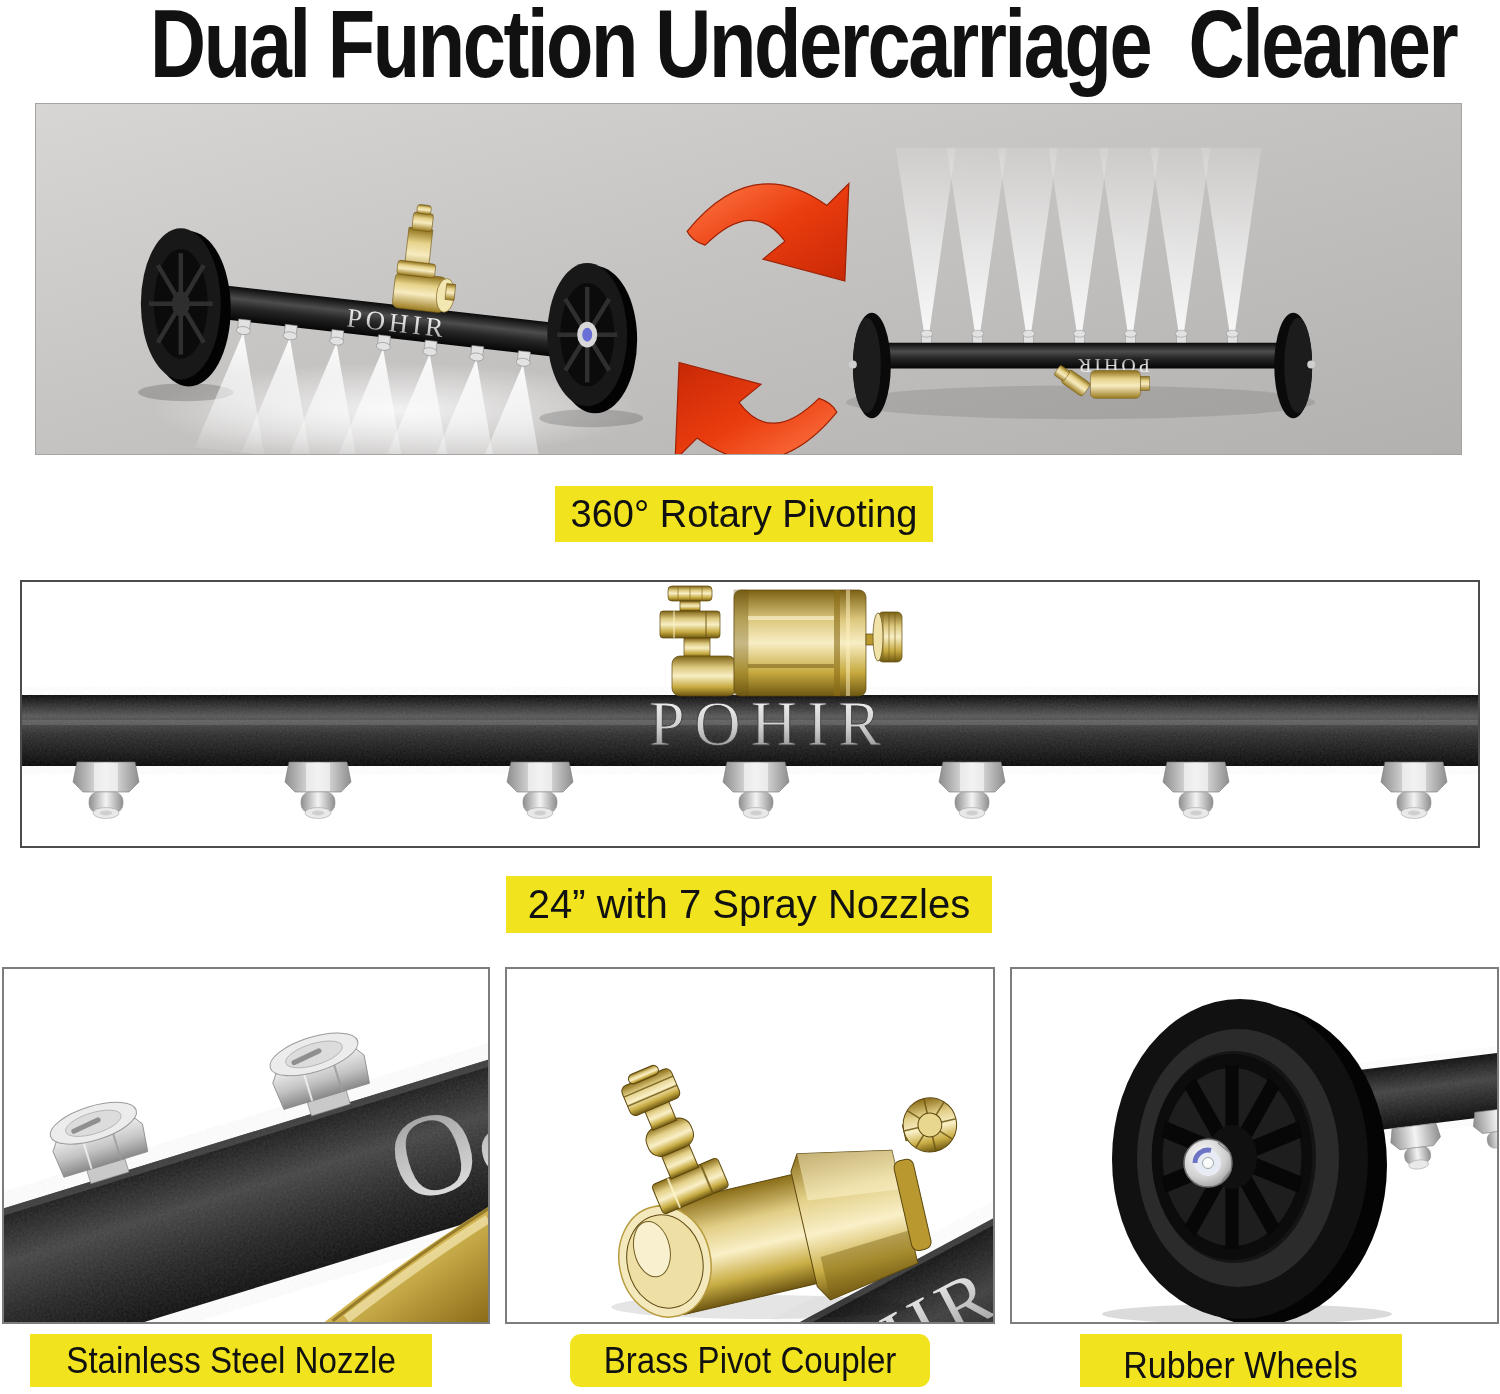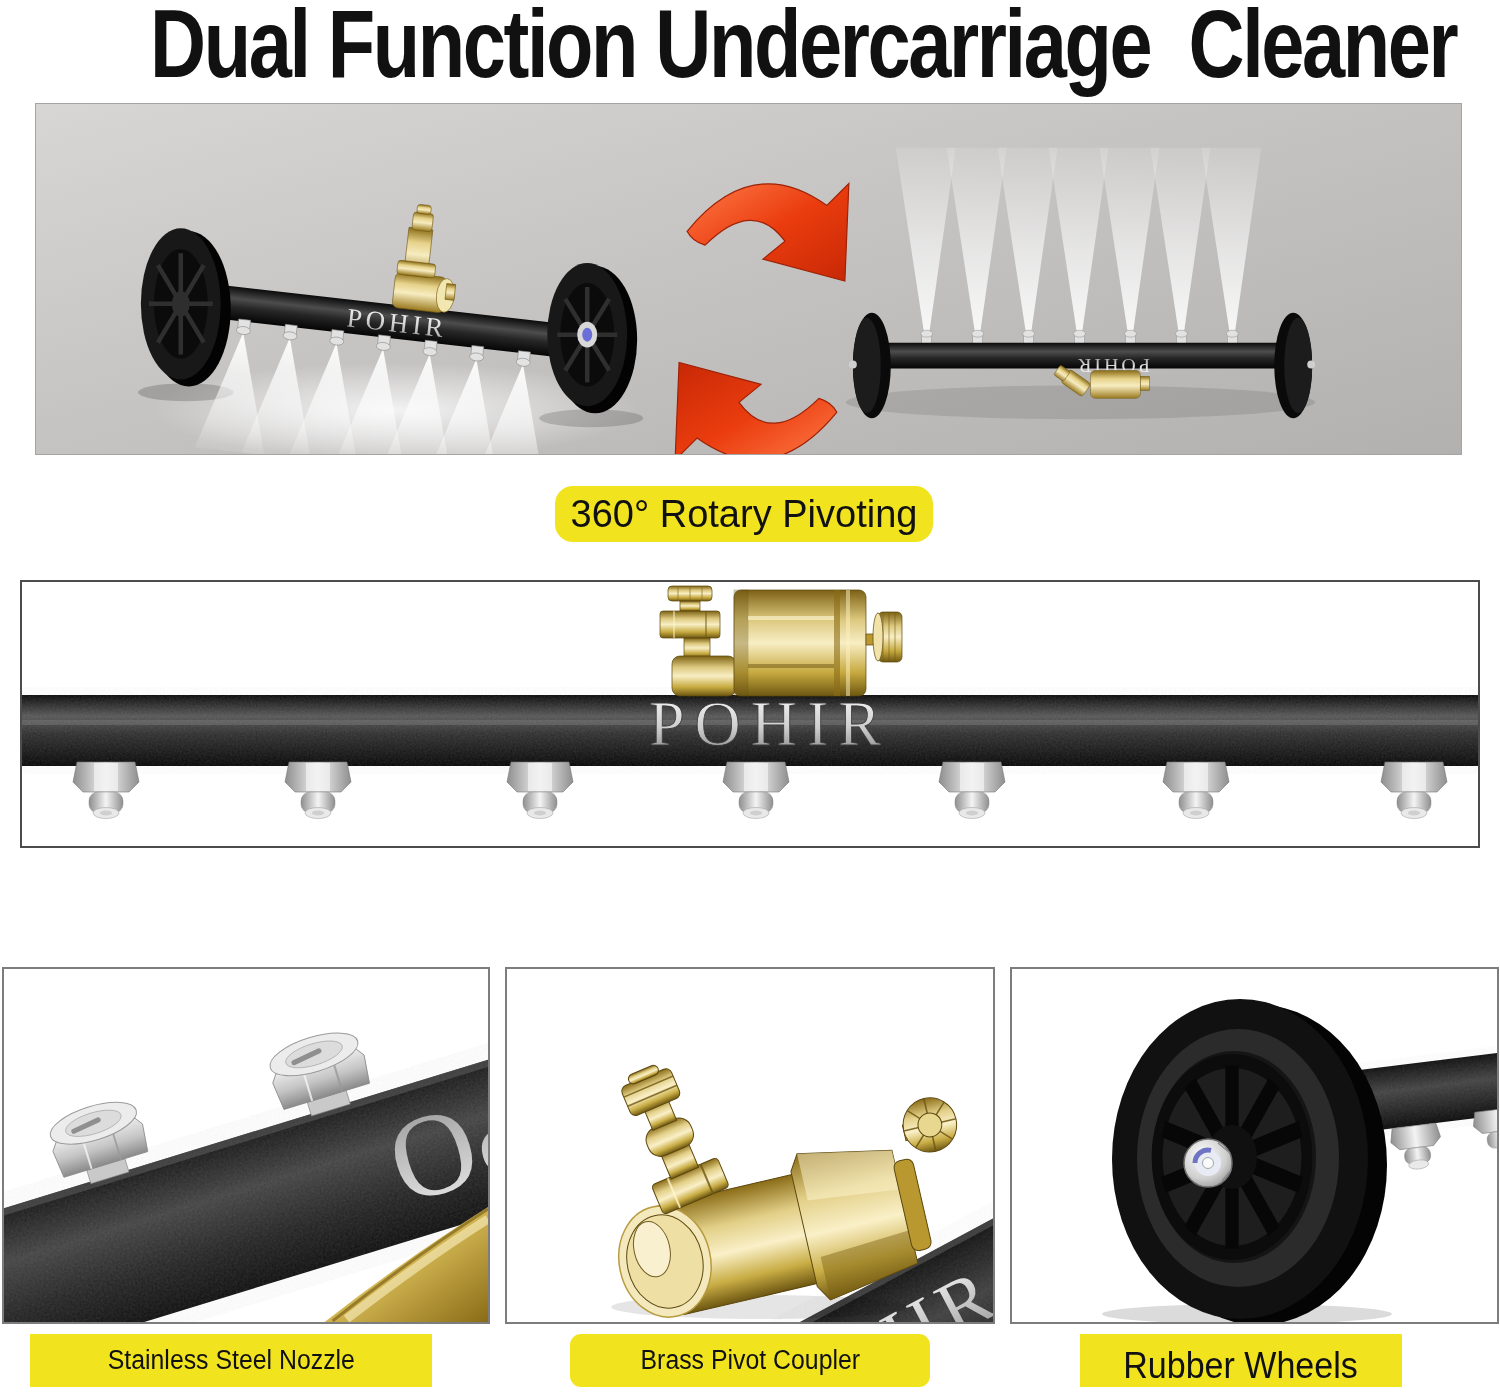--- a/index.html
+++ b/index.html
@@ -11,23 +11,23 @@
          font-family:"Liberation Sans",sans-serif;}
   .panel{position:absolute;box-sizing:border-box;background:#fff;}
   .panel svg{display:block;width:100%;height:100%;}
   .gray-panel{left:35px;top:103px;width:1427px;height:352px;border:1px solid #a6a4a3;
           background:linear-gradient(165deg,#d8d6d5 0%,#c6c4c3 45%,#b3b1b0 100%);}
   .bar-panel{left:20px;top:580px;width:1460px;height:268px;border:2px solid #4c4c4c;}
   .feat-panel{top:967px;width:488px;height:357px;border:2px solid #7d7d7d;}
   .p1{left:2px;} .p2{left:505px;width:490px;} .p3{left:1010px;width:489px;}
   .callout{position:absolute;background:#F1E41F;color:#111;display:flex;align-items:center;
            justify-content:center;text-align:center;font-family:"Liberation Sans",sans-serif;}
-  .co-rotary{left:555px;top:486px;width:378px;height:56px;font-size:38px;border-radius:18px;}
+  .co-rotary{left:555px;top:486px;width:378px;height:56px;font-size:38px;}
   .co-nozzles{left:506px;top:876px;width:486px;height:57px;font-size:40px;}
-  .co-f{top:1334px;height:53px;font-size:27px;}
+  .co-f{top:1334px;height:53px;font-size:36px;}
   .co-f span{display:inline-block;transform:scaleX(0.92);white-space:nowrap;}
   .co-f1{left:30px;width:402px;} .co-f2{left:570px;width:360px;border-radius:11px;} .co-f3{left:1080px;width:322px;font-size:37px;align-items:flex-end;}
   text{user-select:none;}
 </style>
 </head>
 <body>
 
 <div id="stage">
 
   <h1 class="title">Dual Function Undercarriage  Cleaner</h1>
@@ -350,20 +350,23 @@
             <polygon points="-29,180 -33,200 -23,210 23,210 33,200 29,180" fill="url(#s2-silverH)" stroke="#777" stroke-width="0.6"></polygon>
             <rect x="-12" y="181" width="24" height="28" fill="#f2f2f2" opacity="0.75"></rect>
             <rect x="-17" y="210" width="34" height="21" rx="9" fill="url(#s2-silverH)" stroke="#888" stroke-width="0.5"></rect>
             <ellipse cx="0" cy="231" rx="13" ry="5.5" fill="#e9e9e9" stroke="#999" stroke-width="0.5"></ellipse>
             <ellipse cx="0" cy="231" rx="6" ry="2.6" fill="#cfcfcf"></ellipse>
           </g>
       </g>
     </svg>
   </div>
 
+  <div class="callout co-nozzles">
+    <span>24” with 7 Spray Nozzles</span>
+  </div>
 
   <div class="panel feat-panel p1">
     <svg viewBox="0 0 486 353" preserveAspectRatio="none">
       <defs>
         <linearGradient id="s3-bar" x1="0" y1="0" x2="0" y2="1">
           <stop offset="0" stop-color="#101010"></stop>
             <stop offset="0.35" stop-color="#3f3f3f"></stop>
           <stop offset="0.7" stop-color="#1e1e1e"></stop>
             <stop offset="1" stop-color="#080808"></stop>
         </linearGradient>

